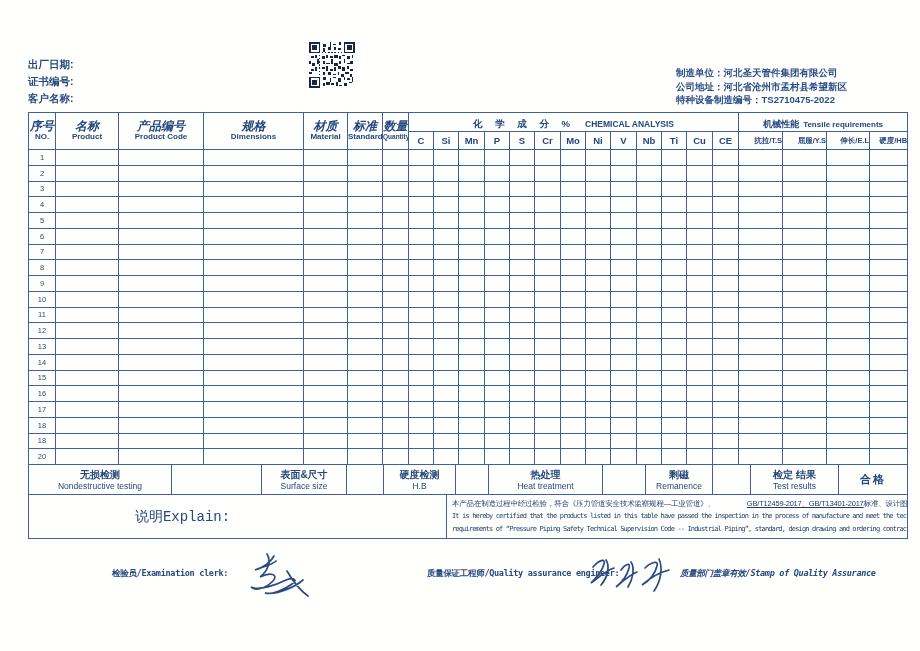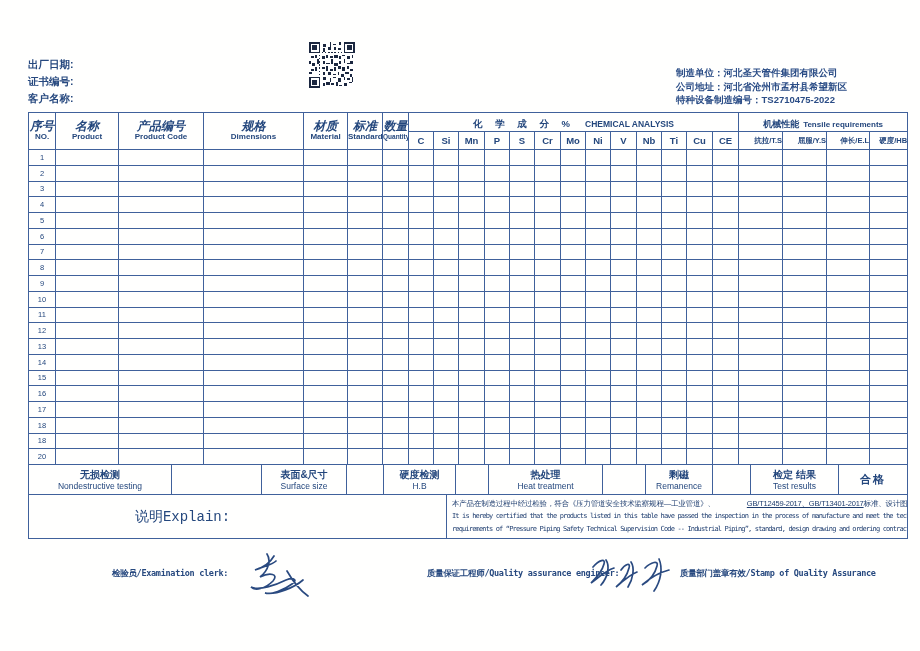--- a/index.html
+++ b/index.html
@@ -50,21 +50,21 @@
   .explain-body { text-align:left; padding:2px 5px; vertical-align:top; }
   .exp-line-cn { font-size:7.5px; letter-spacing:-0.2px; line-height:13px; white-space:nowrap; color:#1d3c6e; }
   .exp-line-en { font-size:7px; letter-spacing:-0.85px; line-height:13px; white-space:nowrap;
                  font-family:"DejaVu Sans Mono", monospace; color:#1d3c6e; }
   .u { text-decoration:underline;padding-left:32px; }
 
   
   .sig-label { position:absolute; font-size:8.5px; letter-spacing:-0.3px; font-family:"DejaVu Sans Mono", monospace; font-weight:bold; color:#27497f; white-space:nowrap;text-align:center; }
   .sig-examiner-label { left:112px; top:568px; }
   .sig-qa-label { left:427px; top:568px; }
-  .sig-stamp-label { left:680px; top:568px; }
+  .sig-stamp-label { left:680px; top:568px;font-style:italic; }
   .sig-svg { position:absolute; }
   .sig1 { left:240px; top:550px; }
   .sig2 { left:585px; top:552px; }
 </style>
 </head>
 <body>
 
 <div class="page">
 
   <div class="info-left">

